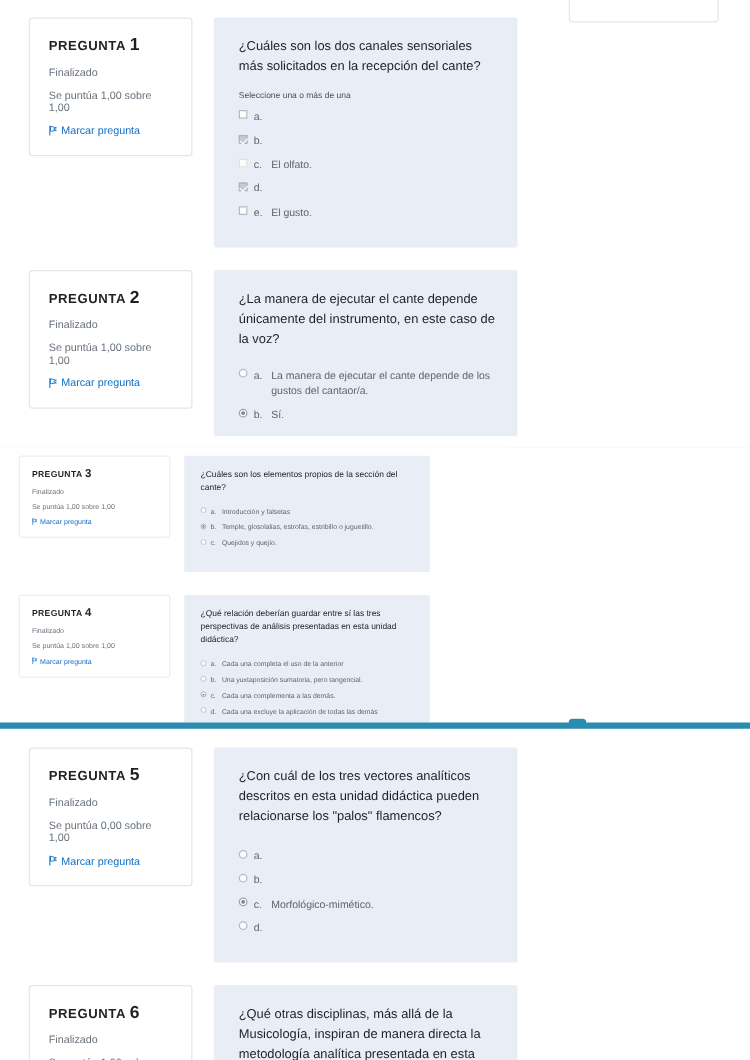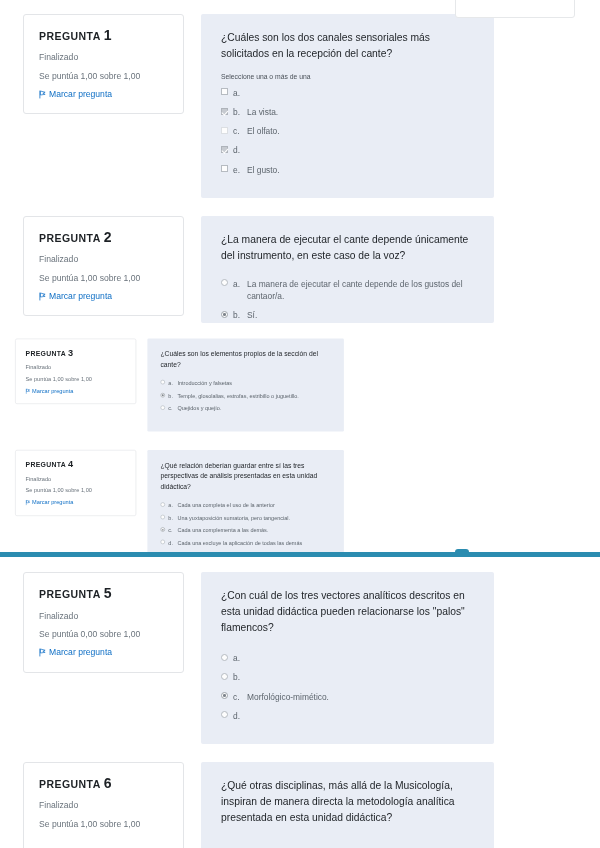--- a/index.html
+++ b/index.html
@@ -30,21 +30,21 @@
   }
 
   
   .qblock {
     display: flex;
     align-items: flex-start;
     width: 100%;
   }
 
   .qinfo {
-    width: 161px;
+    width: 131px;
     margin-left: 23px;
     background: #ffffff;
     border: 1px solid #e3e5e8;
     border-radius: 3px;
     padding: 13px 13px 14px 15px;
     flex: 0 0 auto;
   }
   .qinfo-title {
     font-size: 10.5px;
     font-weight: bold;
@@ -70,21 +70,21 @@
     display: flex;
     align-items: center;
     gap: 3px;
     cursor: pointer;
     line-height: 1.2;
   }
   .flag-icon { width: 7px; height: 9px; display: inline-block; }
 
   .qcontent {
     margin-left: 17px;
-    width: 293px;
+    width: 243px;
     background: #e9edf5;
     border-radius: 2px;
     padding: 16px 18px 22px 20px;
     flex: 0 0 auto;
   }
   .qtext {
     font-size: 10.3px;
     line-height: 1.55;
     color: #1d2125;
     margin: 0 0 11px 0;
@@ -212,21 +212,20 @@
       <p class="qtext">¿Cuáles son los dos canales sensoriales más solicitados en la recepción del cante?</p>
       <p class="qprompt">Seleccione una o más de una</p>
       <ul class="answers">
         <li class="answer">
           <span class="box"></span>
           <span class="letter">a.</span>
         </li>
         <li class="answer">
           <span class="box checked"></span>
           <span class="letter">b.</span>
-          <span class="atext">La vista.</span>
         </li>
         <li class="answer">
           <span class="box faint"></span>
           <span class="letter">c.</span>
           <span class="atext">El olfato.</span>
         </li>
         <li class="answer">
           <span class="box checked"></span>
           <span class="letter">d.</span>
         </li>
@@ -251,21 +250,21 @@
       <div class="qinfo-flag">
         <span class="flag-icon">
           <svg viewBox="0 0 8 10" width="7" height="9">
               <path d="M1 0.5 V9.5" stroke="#0f6fc5" stroke-width="0.9" fill="none"></path>
               <path d="M1.6 1 L7 2.4 L4.4 3.6 L7 4.8 L1.6 5.6 Z" fill="none" stroke="#0f6fc5" stroke-width="0.8"></path>
             </svg>
         </span>
         <span>Marcar pregunta</span>
       </div>
     </div>
-    <div class="qcontent" style="padding-bottom:2px">
+    <div class="qcontent" style="padding-bottom:12px">
       <p class="qtext">¿La manera de ejecutar el cante depende únicamente del instrumento, en este caso de la voz?</p>
       <ul class="answers" style="margin-top:14px">
         <li class="answer">
           <span class="radio"></span>
           <span class="letter">a.</span>
           <span class="atext">La manera de ejecutar el cante depende de los gustos del cantaor/a.</span>
         </li>
         <li class="answer">
           <span class="radio selected"></span>
           <span class="letter">b.</span>

